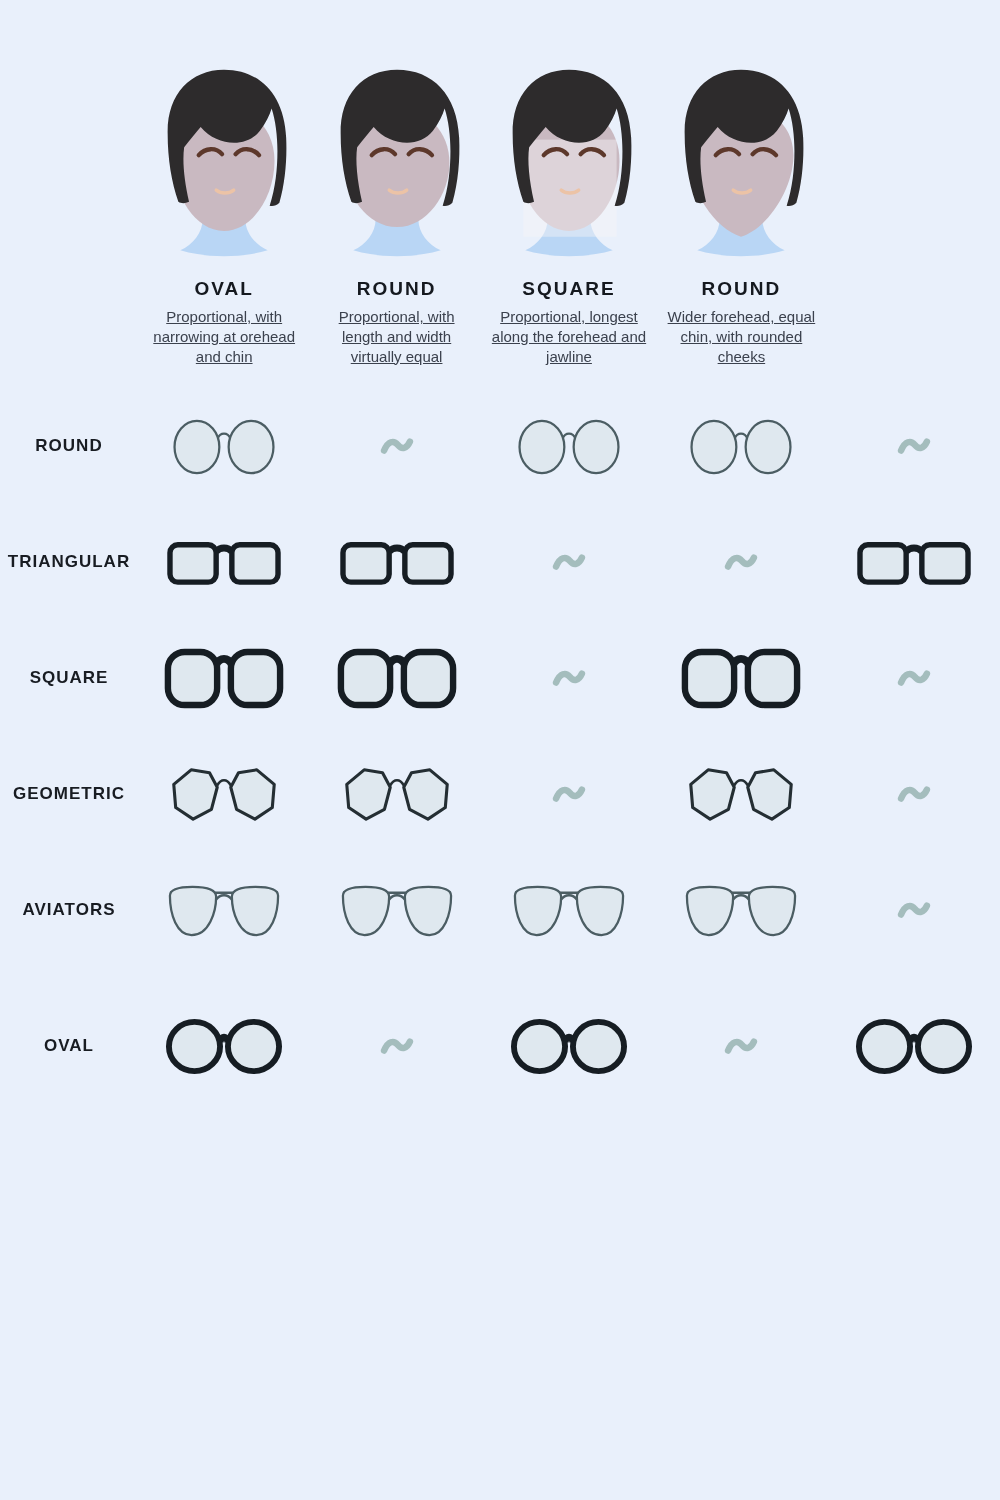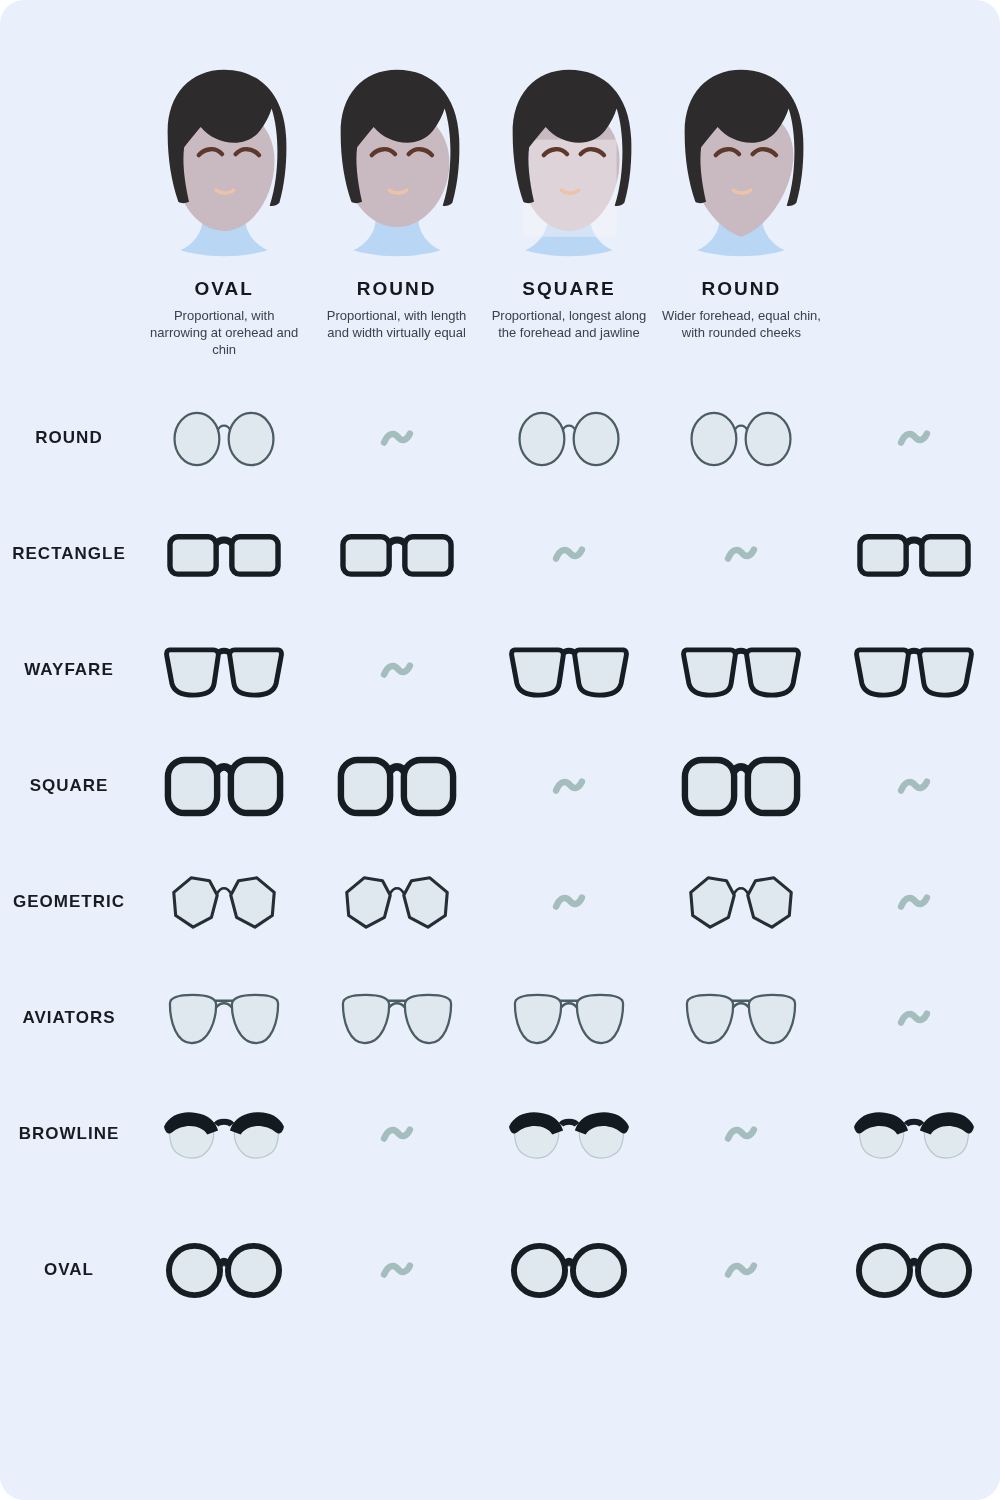--- a/index.html
+++ b/index.html
@@ -1,23 +1,23 @@
 <!DOCTYPE html>
 <html><head>
 <meta charset="utf-8">
 <style>
   html,body{margin:0;padding:0;}
   body{font-family:"Liberation Sans", sans-serif;}
-  .page{position:relative;width:1000px;height:1500px;background:#e9f0fb;overflow:hidden;border-radius:24px;}
+  .page{position:relative;width:1000px;height:1500px;background:#e9f0fb;overflow:hidden;}
   .grid{display:grid;grid-template-columns:138px repeat(5,1fr);}
   .header-grid{padding-top:58px;}
   .face-col{text-align:center;}
   .face-art{width:170px;height:204px;display:inline-block;}
   .face-title{font-size:19px;font-weight:bold;letter-spacing:2px;margin-top:12px;color:#15191f;}
-  .face-desc{font-size:13px;line-height:1.32;color:#3b414d;margin:7px auto 0;max-width:160px;}
+  .face-desc{font-size:15px;line-height:1.32;color:#3b414d;margin:7px auto 0;max-width:160px;text-decoration:underline;}
   #matrix{margin-top:22px;}
   .matrix-row{display:grid;grid-template-columns:138px repeat(5,1fr);height:116px;align-items:center;}
   .matrix-row.last{margin-top:16px;height:124px;}
   .row-label{font-size:17px;font-weight:bold;letter-spacing:1px;color:#181c22;text-align:center;}
   .cell{display:flex;justify-content:center;align-items:center;}
   svg.g{display:block;}
   .g-round{width:112px;height:62px;}
   .g-cat-eye{width:126px;height:67px;}
   .g-rectangle{width:118px;height:55px;}
   .g-wayfare{width:124px;height:61px;}
@@ -213,21 +213,21 @@
         </div>
         <div class="cell">
           <svg class="tilde-svg">
             <use width="100%" height="100%" href="#tilde"></use>
           </svg>
         </div>
       </div>
 
 
   <div class="matrix-row">
-    <div class="row-label">RECTANGLE</div>
+    <div class="row-label">TRIANGULAR</div>
   <div class="cell">
           <svg class="g g-rectangle">
             <use width="100%" height="100%" href="#g-rectangle"></use>
           </svg>
         </div>
         <div class="cell">
           <svg class="g g-rectangle">
             <use width="100%" height="100%" href="#g-rectangle"></use>
           </svg>
         </div>
@@ -241,48 +241,20 @@
             <use width="100%" height="100%" href="#tilde"></use>
           </svg>
         </div>
         <div class="cell">
           <svg class="g g-rectangle">
             <use width="100%" height="100%" href="#g-rectangle"></use>
           </svg>
         </div>
       </div>
 
-  <div class="matrix-row">
-    <div class="row-label">WAYFARE</div>
-  <div class="cell">
-          <svg class="g g-wayfare">
-            <use width="100%" height="100%" href="#g-wayfare"></use>
-          </svg>
-        </div>
-        <div class="cell">
-          <svg class="tilde-svg">
-            <use width="100%" height="100%" href="#tilde"></use>
-          </svg>
-        </div>
-        <div class="cell">
-          <svg class="g g-wayfare">
-            <use width="100%" height="100%" href="#g-wayfare"></use>
-          </svg>
-        </div>
-        <div class="cell">
-          <svg class="g g-wayfare">
-            <use width="100%" height="100%" href="#g-wayfare"></use>
-          </svg>
-        </div>
-        <div class="cell">
-          <svg class="g g-wayfare">
-            <use width="100%" height="100%" href="#g-wayfare"></use>
-          </svg>
-        </div>
-      </div>
 
   <div class="matrix-row">
     <div class="row-label">SQUARE</div>
   <div class="cell">
           <svg class="g g-square">
             <use width="100%" height="100%" href="#g-square"></use>
           </svg>
         </div>
         <div class="cell">
           <svg class="g g-square">
@@ -357,48 +329,20 @@
             <use width="100%" height="100%" href="#g-aviators"></use>
           </svg>
         </div>
         <div class="cell">
           <svg class="tilde-svg">
             <use width="100%" height="100%" href="#tilde"></use>
           </svg>
         </div>
       </div>
 
-  <div class="matrix-row">
-    <div class="row-label">BROWLINE</div>
-  <div class="cell">
-          <svg class="g g-browline">
-            <use width="100%" height="100%" href="#g-browline"></use>
-          </svg>
-        </div>
-        <div class="cell">
-          <svg class="tilde-svg">
-            <use width="100%" height="100%" href="#tilde"></use>
-          </svg>
-        </div>
-        <div class="cell">
-          <svg class="g g-browline">
-            <use width="100%" height="100%" href="#g-browline"></use>
-          </svg>
-        </div>
-        <div class="cell">
-          <svg class="tilde-svg">
-            <use width="100%" height="100%" href="#tilde"></use>
-          </svg>
-        </div>
-        <div class="cell">
-          <svg class="g g-browline">
-            <use width="100%" height="100%" href="#g-browline"></use>
-          </svg>
-        </div>
-      </div>
 
   <div class="matrix-row last">
     <div class="row-label">OVAL</div>
   <div class="cell">
           <svg class="g g-oval">
             <use width="100%" height="100%" href="#g-oval"></use>
           </svg>
         </div>
         <div class="cell">
           <svg class="tilde-svg">

